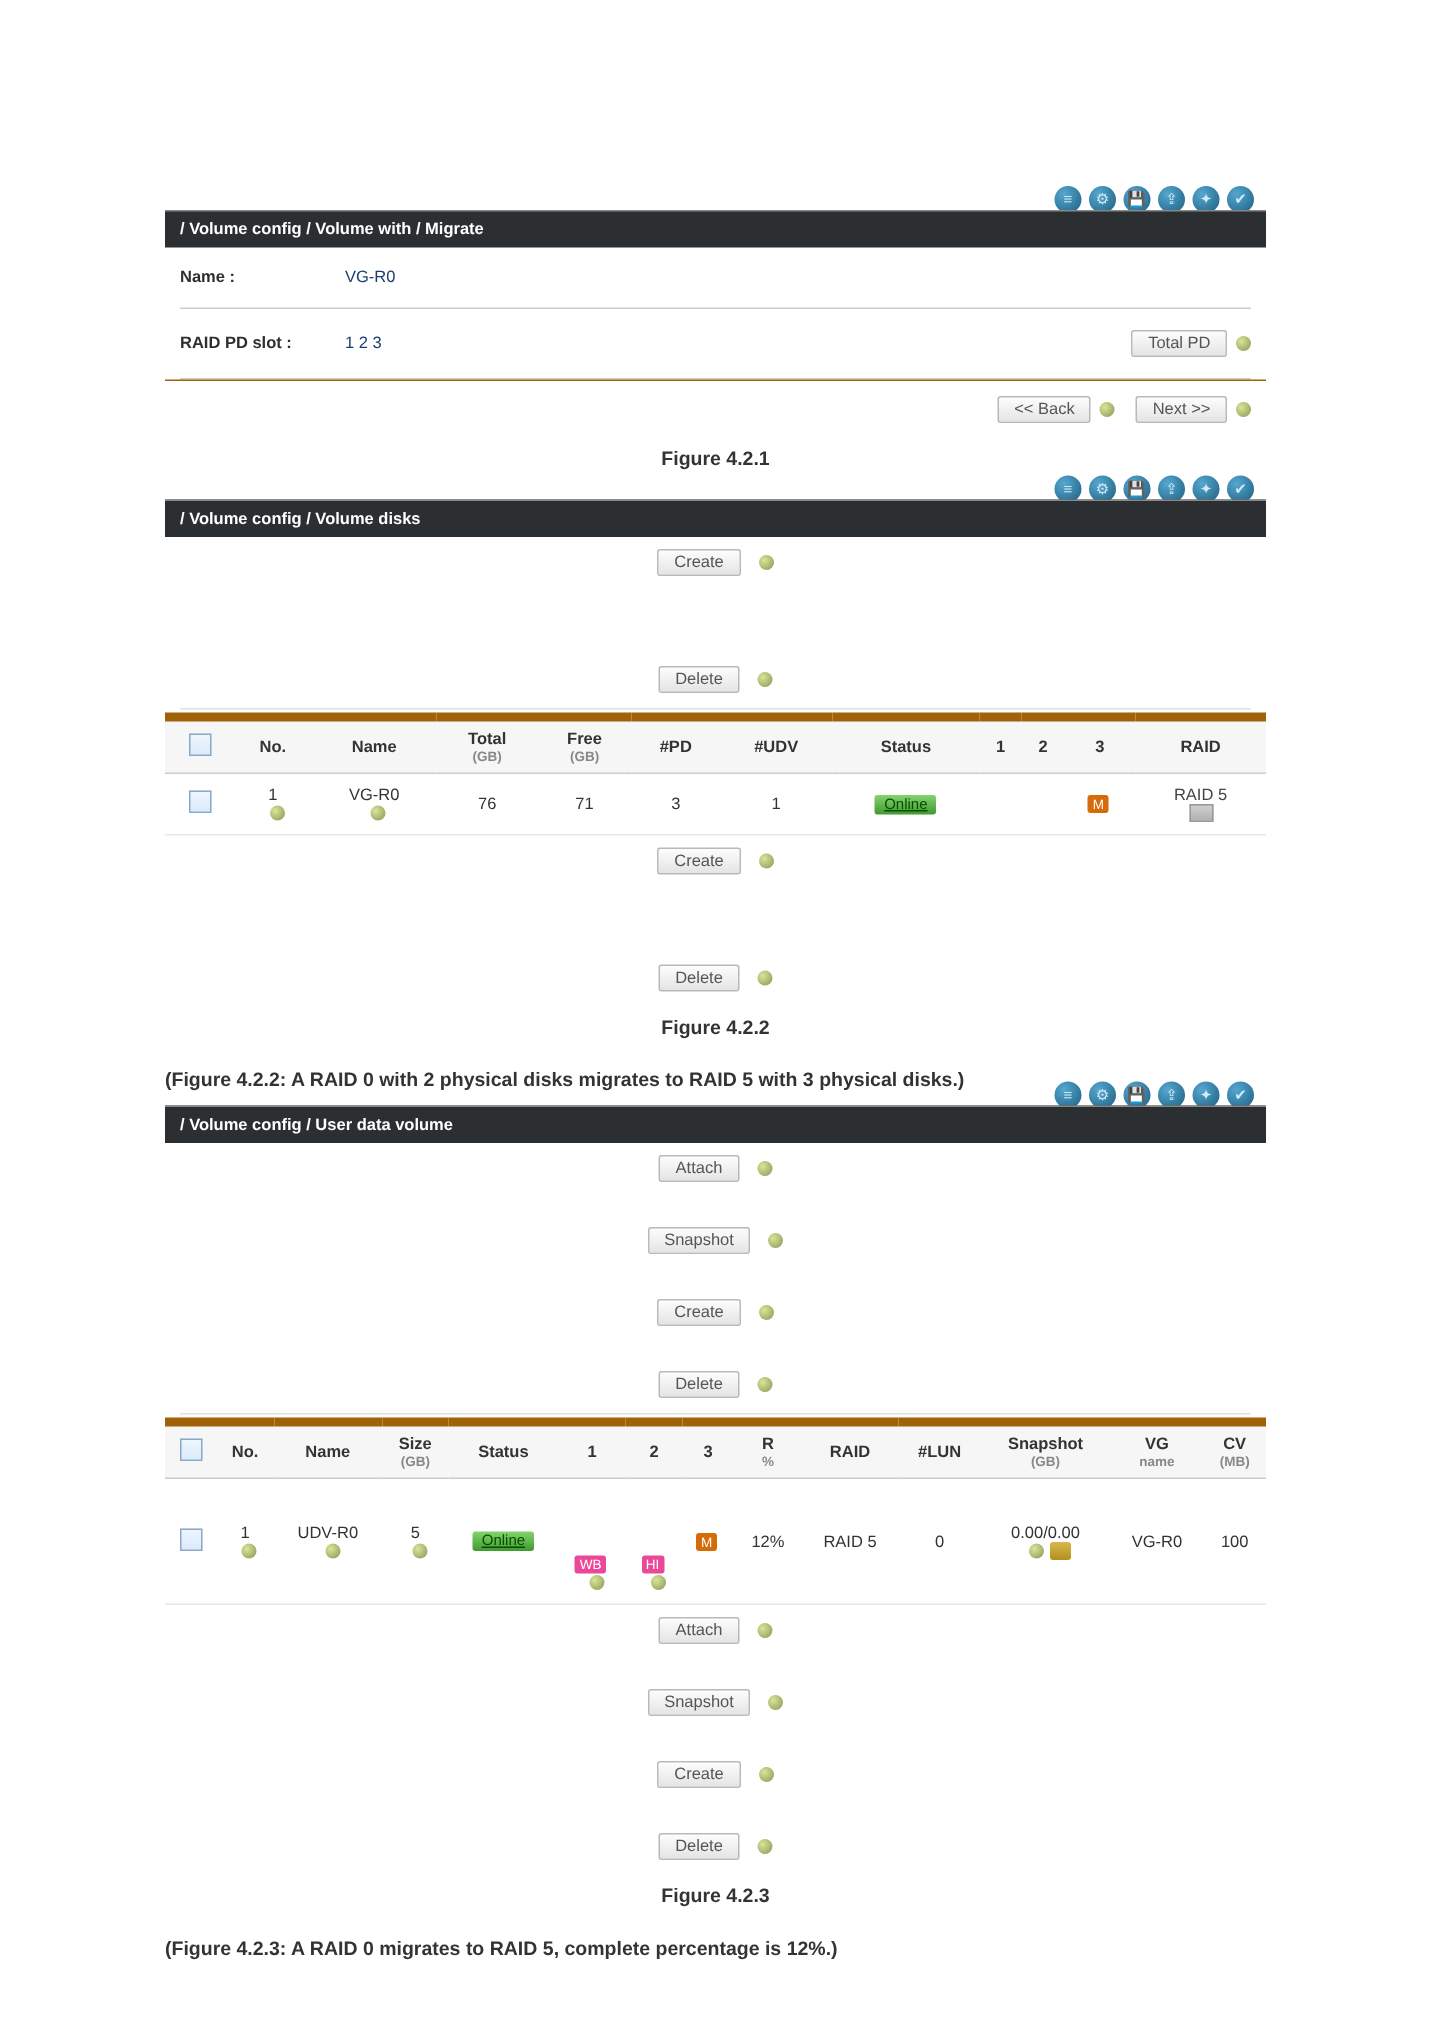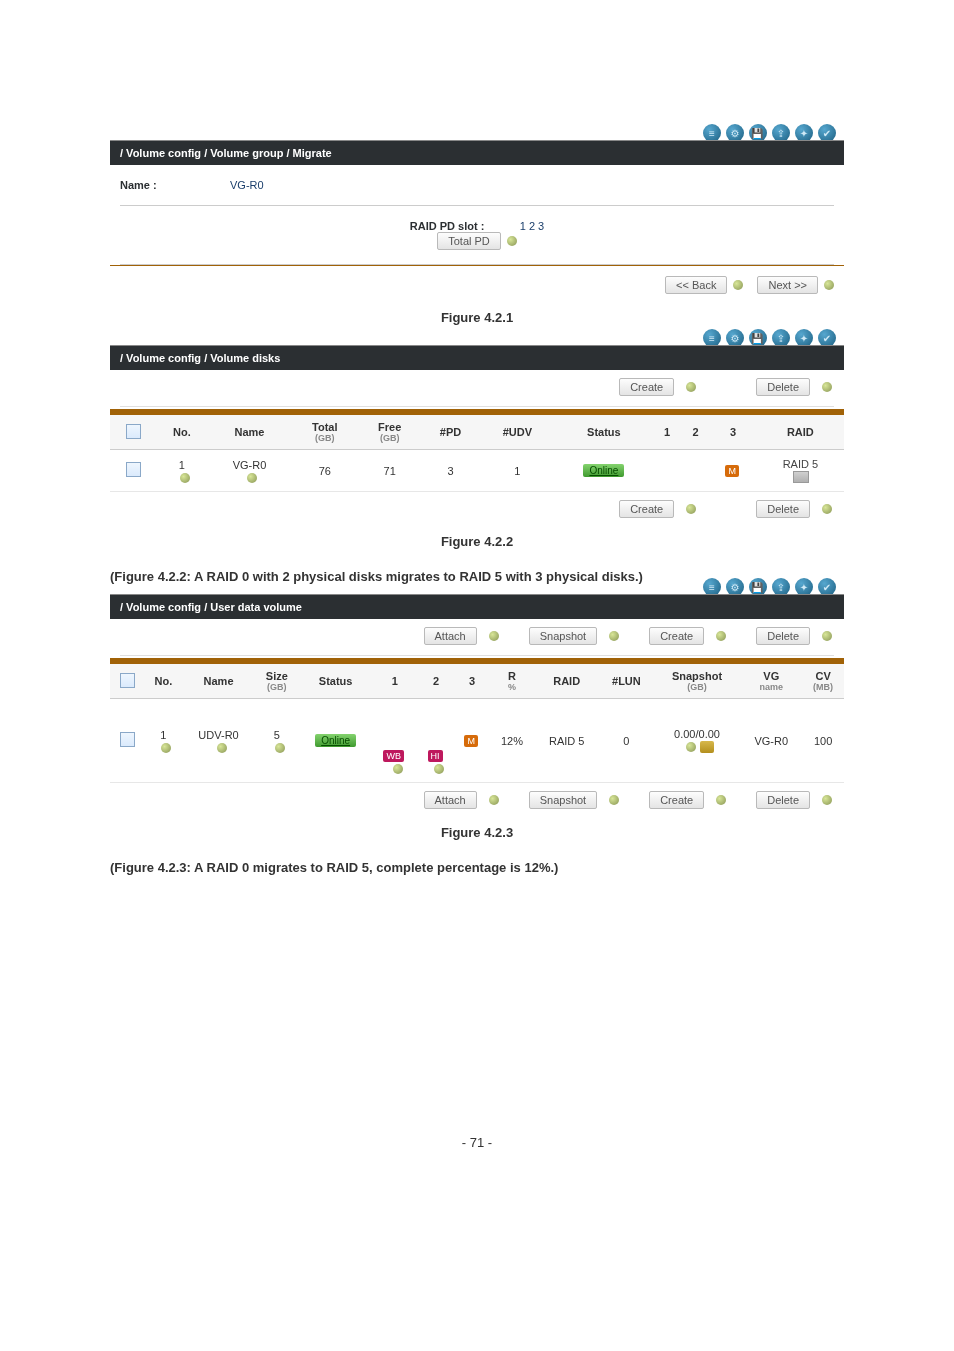--- a/index.html
+++ b/index.html
@@ -16,59 +16,59 @@
   .btnrow { display:flex; justify-content:flex-end; gap:14px; align-items:center; padding:10px 10px 8px; border-top:1px solid #a16207; }
   .caption { text-align:center; font-weight:bold; font-size:13px; margin:4px 0 20px; }
   .bodytext { font-weight:bold; font-size:13px; margin:18px 0 10px; }
   table.grid { width:100%; border-collapse:collapse; font-size:11px; }
   table.grid th { background:#f6f6f6; border-top:6px solid #a16207; border-bottom:1px solid #ccc; padding:6px 4px; font-weight:bold; color:#333; text-align:center; }
   table.grid th small { display:block; font-weight:bold; font-size:9px; color:#888; }
   table.grid td { padding:8px 4px; text-align:center; border-bottom:1px solid #e7e7e7; }
   .chk { width:13px; height:13px; border:1px solid #8aa8c8; background:linear-gradient(#eef6fe,#dbeafc); display:inline-block; }
   .pill-online { display:inline-block; background:linear-gradient(#84d36e,#3f9a2f); color:#064d00; font-size:10px; padding:1px 6px; border-radius:2px; text-decoration:underline; }
   .tag { display:inline-block; font-size:9px; padding:1px 3px; border-radius:2px; color:#fff; margin-right:2px; }
-  .tag.g { background:#be185d;margin-top:43px; }
+  .tag.g { background:#ec4899;margin-top:43px; }
   .tag.o { background:#d66b0a; }
   .raid-lbl { font-size:11px; color:#444; }
   .raid-icon { display:inline-block; width:14px; height:10px; background:linear-gradient(#d0d0d0,#b0b0b0); border:1px solid #999; vertical-align:middle; margin-left:2px; }
   .snap-icon { display:inline-block; width:14px; height:12px; background:linear-gradient(#d7b84b,#b38f1d); border-radius:2px; vertical-align:middle; }
   .footer-pg { text-align:center; font-size:13px; margin-top:260px; }
   .spacer-line { height:1px; background:#ccc; margin:0 10px; }
   .right-icons { display:flex; gap:5px; }
   .right-icons .ic { width:18px; height:18px; border-radius:50%; background:radial-gradient(circle at 35% 30%, #56a7cf, #1b5e80); display:flex; align-items:center; justify-content:center; font-size:10px; color:#cfe9f6; position:relative; top:-10px; }
   .hdr-wrap { position:relative; }
   .hdr-wrap .right-icons { position:absolute; right:8px; top:-6px; }
-  .toolbar { display:flex; justify-content:flex-end; gap:60px; padding:8px 12px; align-items:center; }
+  .toolbar { display:flex; justify-content:flex-end; gap:60px; padding:8px 12px; align-items:center;flex-direction:column; }
   .toolbar .grp { display:flex; align-items:center; gap:6px; }
   .small-sep { height:1px; background:#e0e0e0; margin:2px 10px; }
 </style>
 </head>
 <body>
 
 <div class="page">
 
   <div class="panel">
     <div class="hdr-wrap">
       <div class="right-icons">
         <span class="ic">≡</span>
         <span class="ic">⚙</span>
         <span class="ic">💾</span>
         <span class="ic">⇪</span>
         <span class="ic">✦</span>
         <span class="ic">✔</span>
       </div>
-      <div class="hdr">/ Volume config / Volume group / Migrate</div>
+      <div class="hdr">/ Volume config / Volume with / Migrate</div>
     </div>
 
     <div class="formrow">
       <span class="lbl">Name :</span>
       <span class="val">VG-R0</span>
     </div>
     <div class="spacer-line"></div>
-    <div class="formrow" style="justify-content:space-between;flex-direction:column;">
+    <div class="formrow" style="justify-content:space-between;">
       <div style="display:flex;align-items:center;">
         <span class="lbl">RAID PD slot :</span>
         <span class="val">1 2 3</span>
       </div>
       <div style="display:flex;align-items:center;">
         <button class="btn">Total PD</button>
         <span class="dot"></span>
       </div>
     </div>
     <div class="spacer-line"></div>

